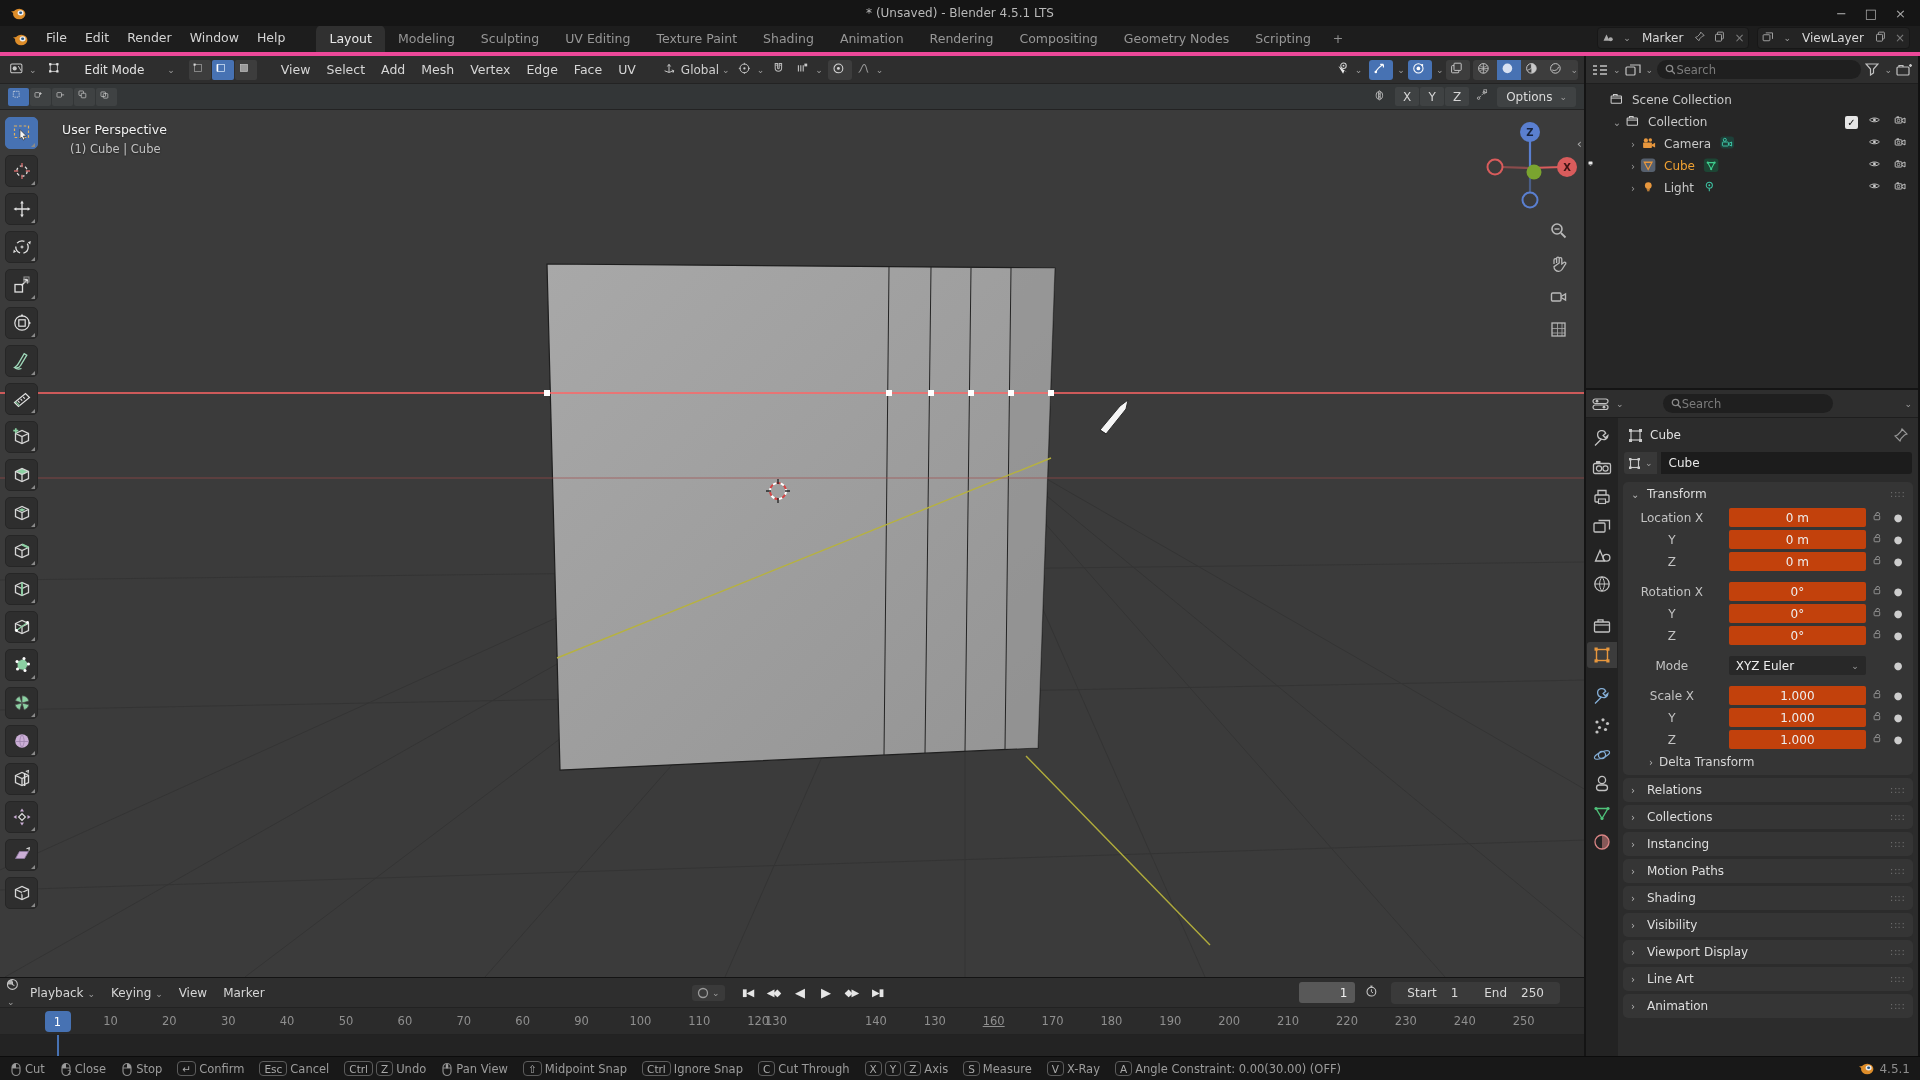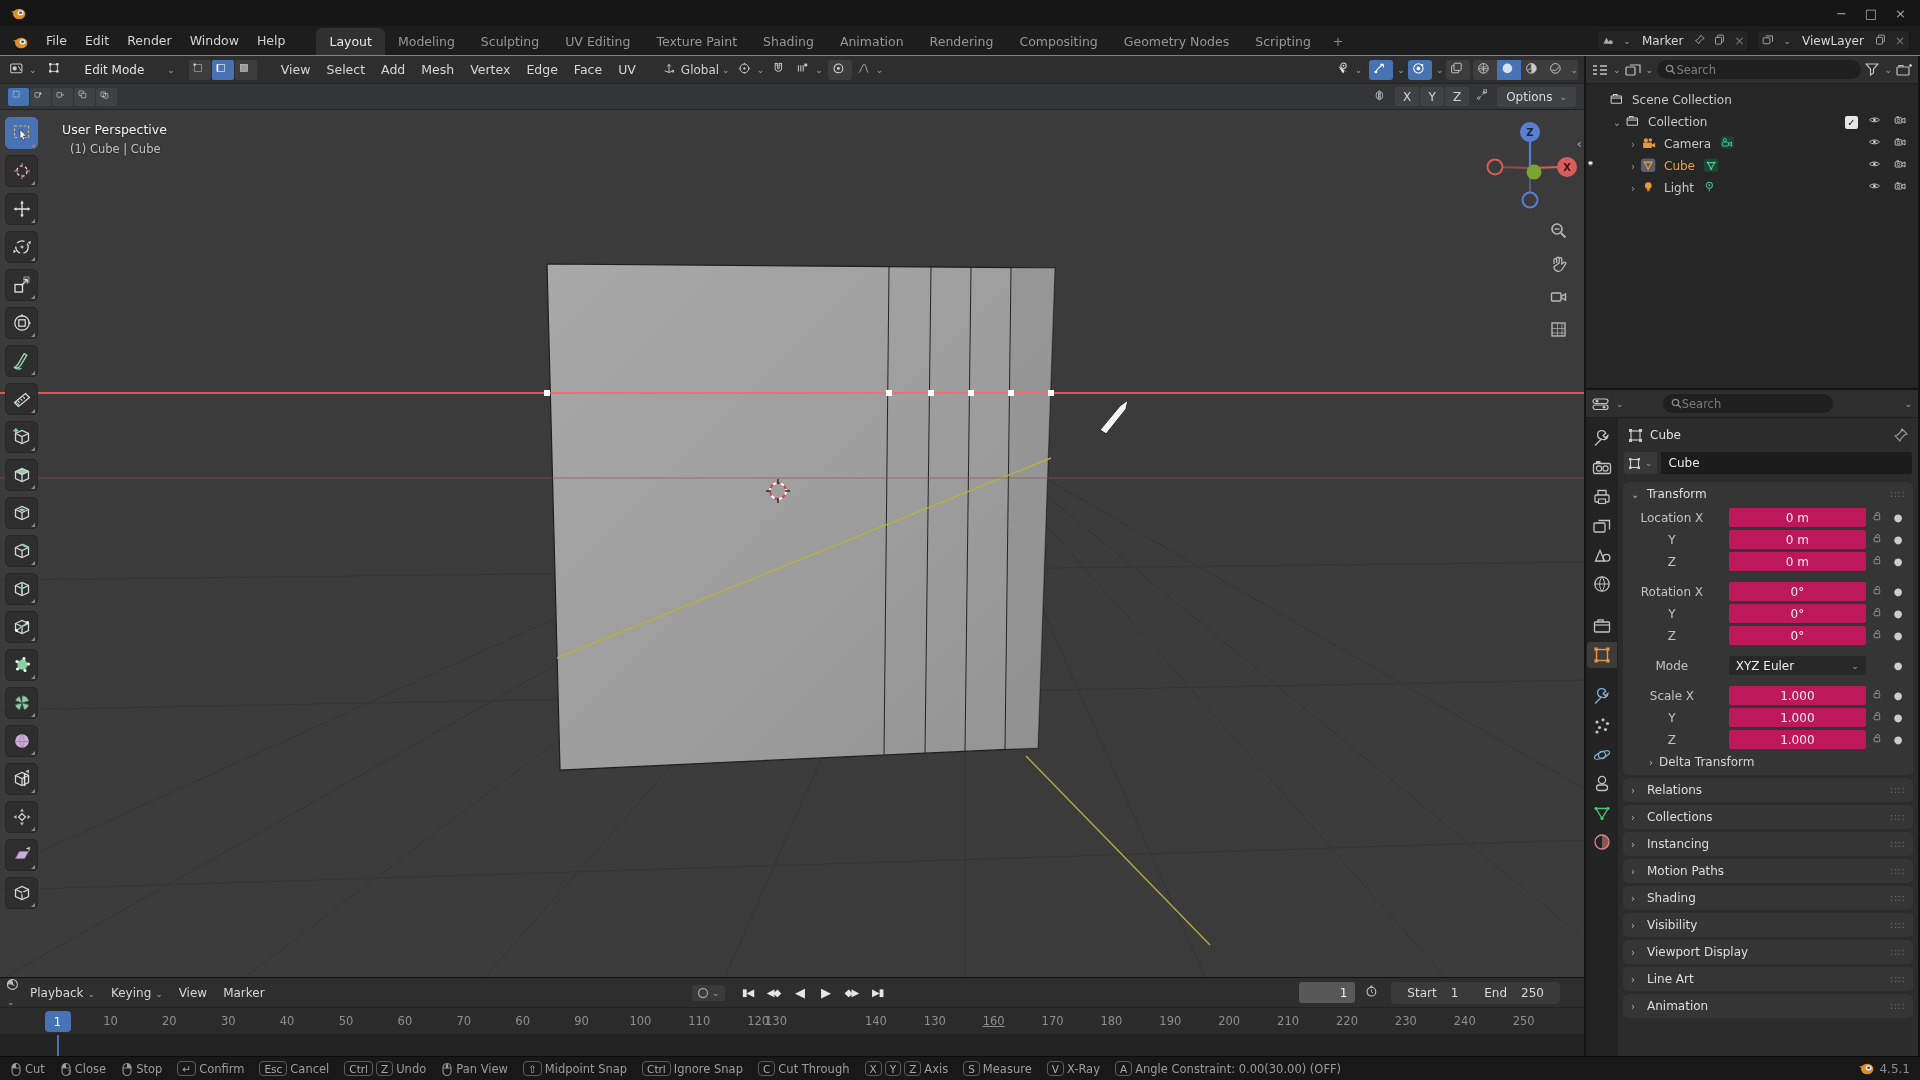--- a/index.html
+++ b/index.html
@@ -9,21 +9,21 @@
   .app { width:1920px; height:1080px; display:flex; flex-direction:column; }
 
   
   .titlebar { height:26px; background:#151515; display:flex; align-items:center; position:relative; flex:0 0 26px; }
   .titlebar .logo { margin-left:10px; }
   .titlebar .title { position:absolute; left:0; right:0; text-align:center; color:#b9b9b9; font-size:12px; }
   .wincontrols { margin-left:auto; display:flex; gap:18px; padding-right:14px; color:#a8a8a8; font-size:13px; z-index:2; }
   .wincontrols span { cursor:default; }
 
   
-  .topbar { height:30px; background:#1d1d1d; display:flex; align-items:flex-end; flex:0 0 30px; border-bottom:1px solid #ec4899; }
+  .topbar { height:30px; background:#1d1d1d; display:flex; align-items:flex-end; flex:0 0 30px; border-bottom:4px solid #ec4899; }
   .topbar .bmenu { padding:0 9px 6px 12px; }
   #menus { display:flex; }
   #menus .menu { padding:5px 9px 7px; color:#d4d4d4; font-size:12.5px; }
   #tabs { display:flex; margin-left:22px; align-items:flex-end; height:30px; }
   #tabs .tab { padding:6px 13px; color:#979797; font-size:12.5px; border-radius:6px 6px 0 0; }
   #tabs .tab.active { background:#303030; color:#e8e8e8; }
   #tabs .tab.addtab { color:#8f8f8f; padding:6px 9px; }
   .scene-widgets { margin-left:auto; display:flex; gap:8px; align-items:center; padding:0 10px 3px 0; }
   .widget { display:flex; align-items:center; background:#242424; border:1px solid #171717; border-radius:4px; height:22px; padding:0 4px; gap:5px; }
   .widget .wlabel { color:#d8d8d8; padding:0 6px; }
@@ -130,21 +130,21 @@
   .breadcrumb .pin { margin-left:auto; opacity:.75; }
   .namerow { display:flex; align-items:center; gap:4px; height:26px; margin:2px 2px 6px 2px; }
   .namerow .obtn { background:#383838; border-radius:3px 0 0 3px; height:22px; display:flex; align-items:center; padding:0 4px; gap:3px; }
   .namerow .nfield { flex:1; background:#1c1c1c; border-radius:0 3px 3px 0; height:22px; display:flex; align-items:center; padding:0 8px; color:#e8e8e8; }
   .panel { background:#353535; border-radius:5px; margin:3px 1px; }
   .panel-h { height:24px; display:flex; align-items:center; gap:6px; padding:0 8px; color:#dedede; font-size:12px; }
   .panel-h .chev { color:#b5b5b5; font-size:10px; width:10px; }
   .panel-h .grip { margin-left:auto; color:#6e6e6e; letter-spacing:1px; font-size:10px; }
   .trow { display:flex; align-items:center; height:21px; margin:1px 8px 1px 0; }
   .trow .tl { width:108px; text-align:center; color:#c3c3c3; padding-right:8px; }
-  .trow .tf { width:140px; height:19px; background:#be185d; border-radius:2px; color:#eee; display:flex; align-items:center; justify-content:center; font-size:12px; }
+  .trow .tf { width:140px; height:19px; background:#c2410c; border-radius:2px; color:#eee; display:flex; align-items:center; justify-content:center; font-size:12px; }
   .trow .tf.drop { background:#282828; justify-content:space-between; padding:0 7px; }
   .trow .lockw { width:26px; display:flex; justify-content:center; opacity:.8; }
   .trow .dot { width:14px; text-align:center; color:#cdcdcd; font-size:10px; }
   .sectiongap { height:7px; }
   .subpanel { display:flex; align-items:center; gap:6px; padding:4px 0 6px 26px; color:#d5d5d5; }
   .ver { margin-left:auto; display:flex; align-items:center; gap:5px; color:#8d8d8d; }
 
   
   .statusbar { height:24px; flex:0 0 24px; background:#181818; display:flex; align-items:center; padding:0 10px; gap:15px; border-top:1px solid #0c0c0c; }
   .sitem { display:flex; align-items:center; gap:3px; color:#9c9c9c; font-size:11.5px; white-space:nowrap; }
@@ -158,20 +158,21 @@
 
   <div class="titlebar">
     <span class="logo">
         <svg width="16" height="13" viewBox="0 0 16 13">
           <ellipse cx="9.2" cy="7" rx="6.2" ry="5.2" fill="#dd8d2a"></ellipse>
           <ellipse cx="10.6" cy="5.8" rx="3" ry="2.6" fill="#eeeeee"></ellipse>
           <ellipse cx="10.6" cy="5.8" rx="1.5" ry="1.3" fill="#265787"></ellipse>
           <path d="M1 4.5 L6.5 3.8 L4 6.5 Z" fill="#dd8d2a"></path>
         </svg>
       </span>
+    <span class="title">* (Unsaved) - Blender 4.5.1 LTS</span>
     <span class="wincontrols">
       <span>−</span>
       <span>□</span>
       <span>×</span>
     </span>
   </div>
 
   <div class="topbar">
     <span class="bmenu">
         <svg width="16" height="13" viewBox="0 0 16 13">

